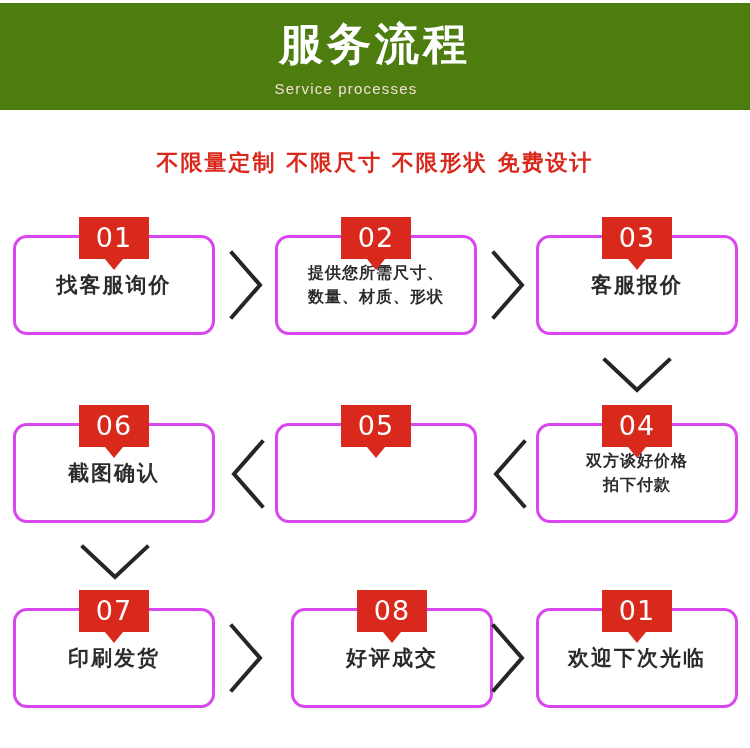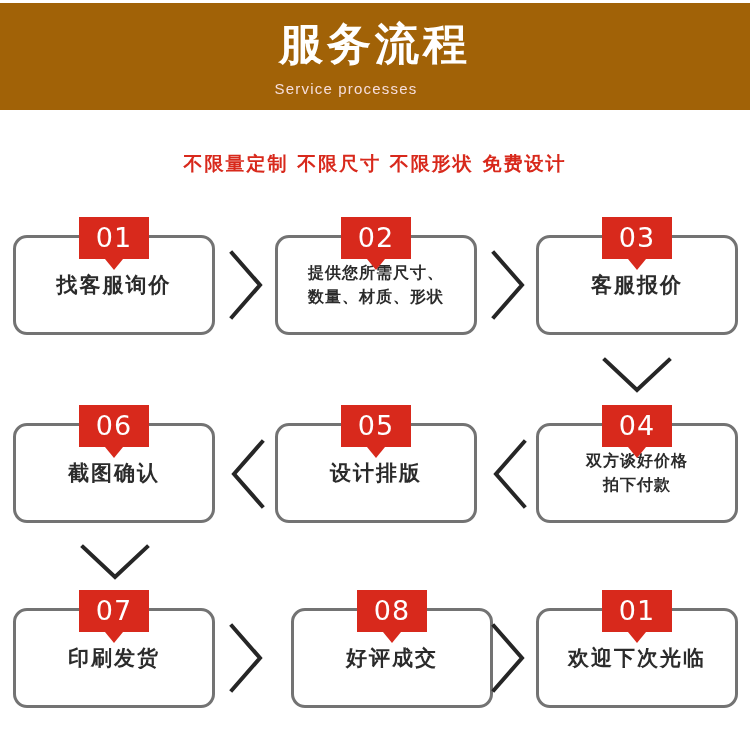--- a/index.html
+++ b/index.html
@@ -15,21 +15,21 @@
     position: relative;
   }
 
   
   .header-band {
     position: absolute;
     left: 0;
     top: 3px;
     width: 750px;
     height: 107px;
-    background: #a16207;
+    background: #4d7c0f;
     overflow: hidden;
   }
   .header-title {
     position: absolute;
     left: 0;
     top: 16px;
     width: 750px;
     text-align: center;
     color: #ffffff;
     font-size: 44px;
@@ -51,41 +51,41 @@
   }
 
   
   .tagline {
     position: absolute;
     left: 0;
     top: 143px;
     width: 750px;
     text-align: center;
     color: #d8291c;
-    font-size: 19px;
+    font-size: 22px;
     font-weight: bold;
     letter-spacing: 2px;
     line-height: 40px;
     font-family: "DejaVu Sans", "Liberation Sans", sans-serif;
   }
 
   
   .flow {
     position: absolute;
     left: 0;
     top: 0;
     width: 750px;
     height: 748px;
   }
 
   .step {
     position: absolute;
     width: 202px;
     height: 100px;
-    border: 3px solid #737373;
+    border: 3px solid #d946ef;
     border-radius: 14px;
     box-sizing: border-box;
     background: #ffffff;
   }
   .step-label {
     position: absolute;
     left: 0;
     right: 0;
     top: 50%;
     transform: translateY(-50%);
@@ -190,21 +190,20 @@
       <span class="badge-tip"></span>
     </div>
     <div class="step-label">截图确认</div>
   </div>
 
   <div class="step" style="left:275px; top:423px;">
     <div class="badge">
       <span class="badge-num">05</span>
       <span class="badge-tip"></span>
     </div>
-    <div class="step-label">设计排版</div>
   </div>
 
   <div class="step two-line" style="left:536px; top:423px;">
     <div class="badge">
       <span class="badge-num">04</span>
       <span class="badge-tip"></span>
     </div>
     <div class="step-label">双方谈好价格
 拍下付款</div>
   </div>

